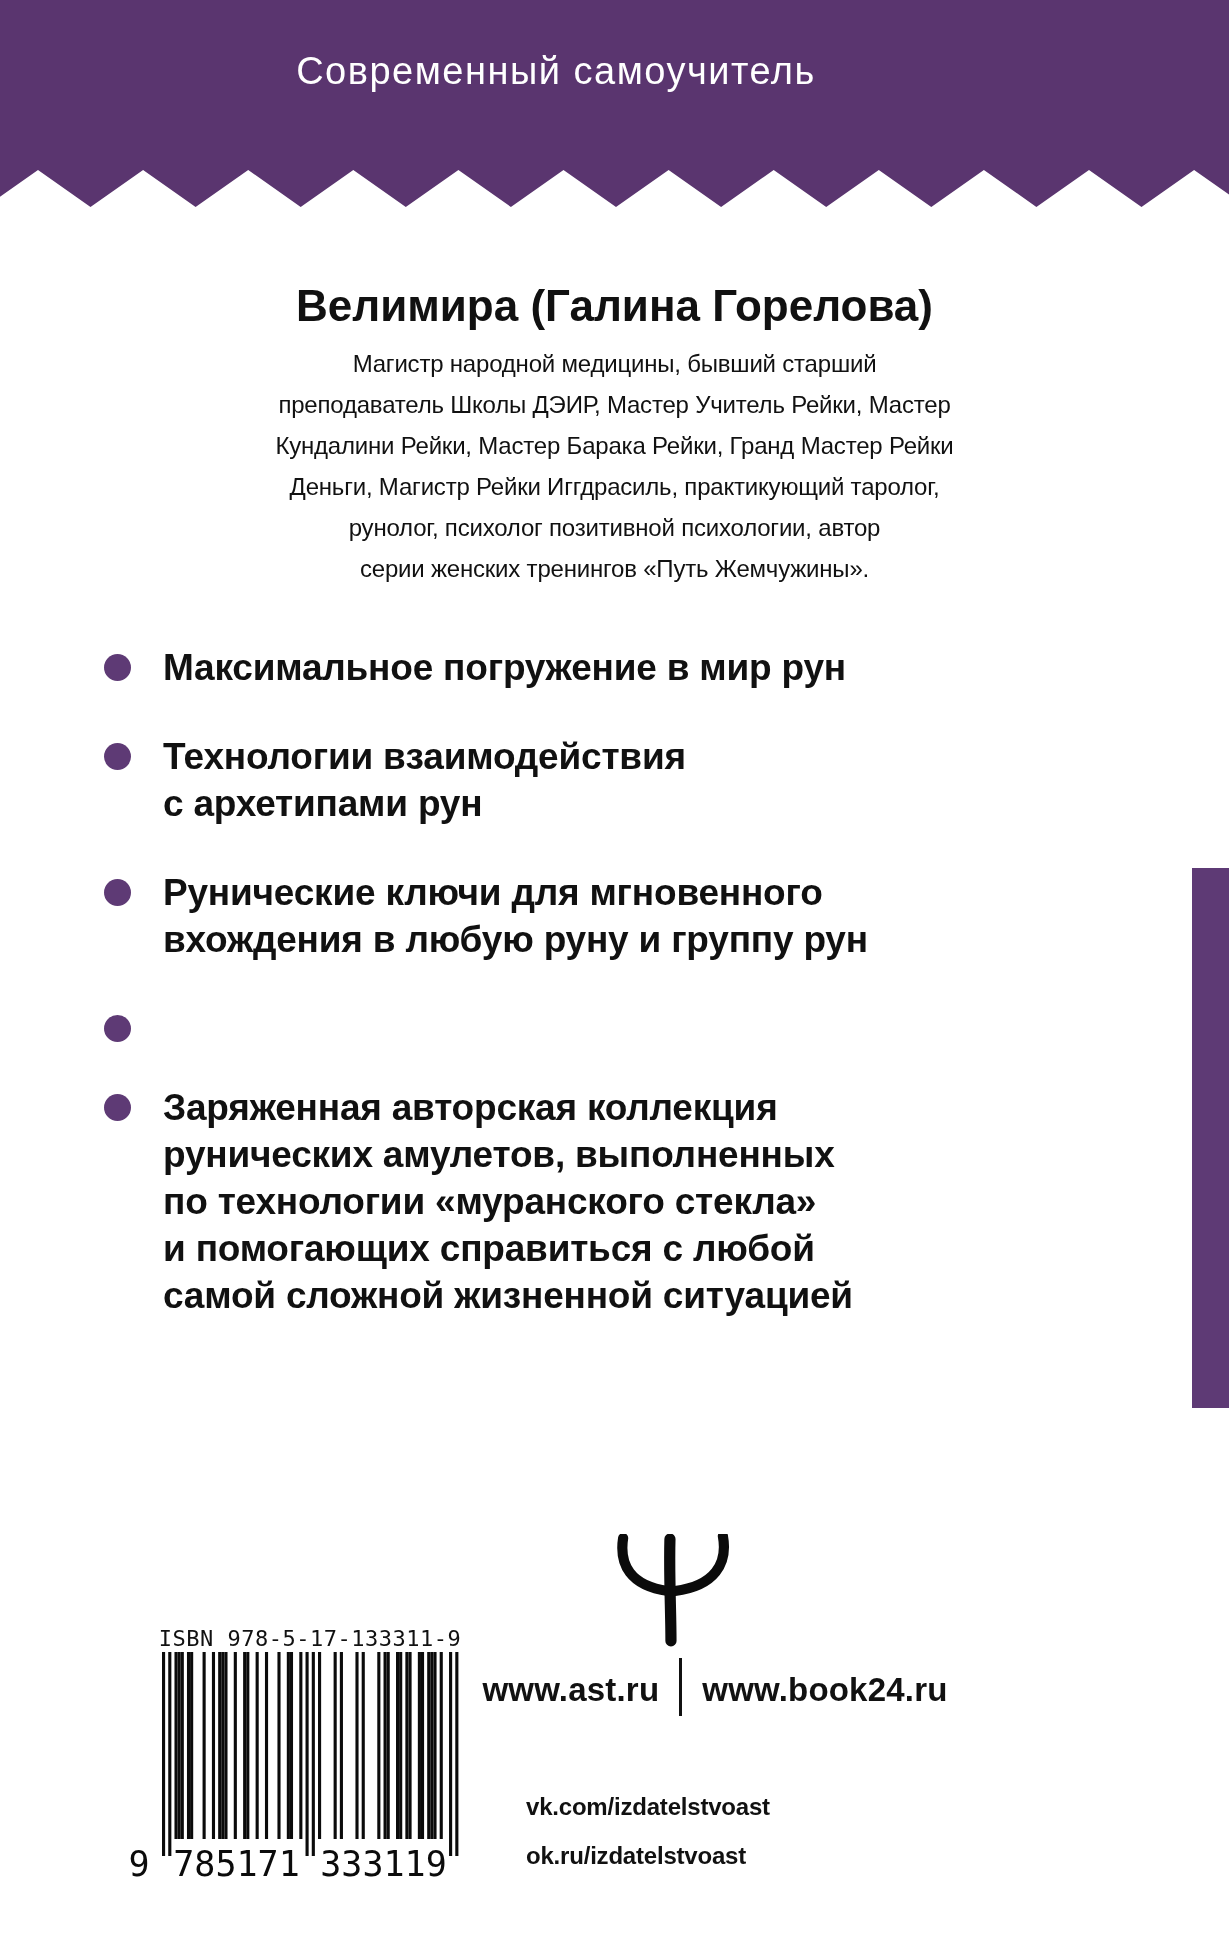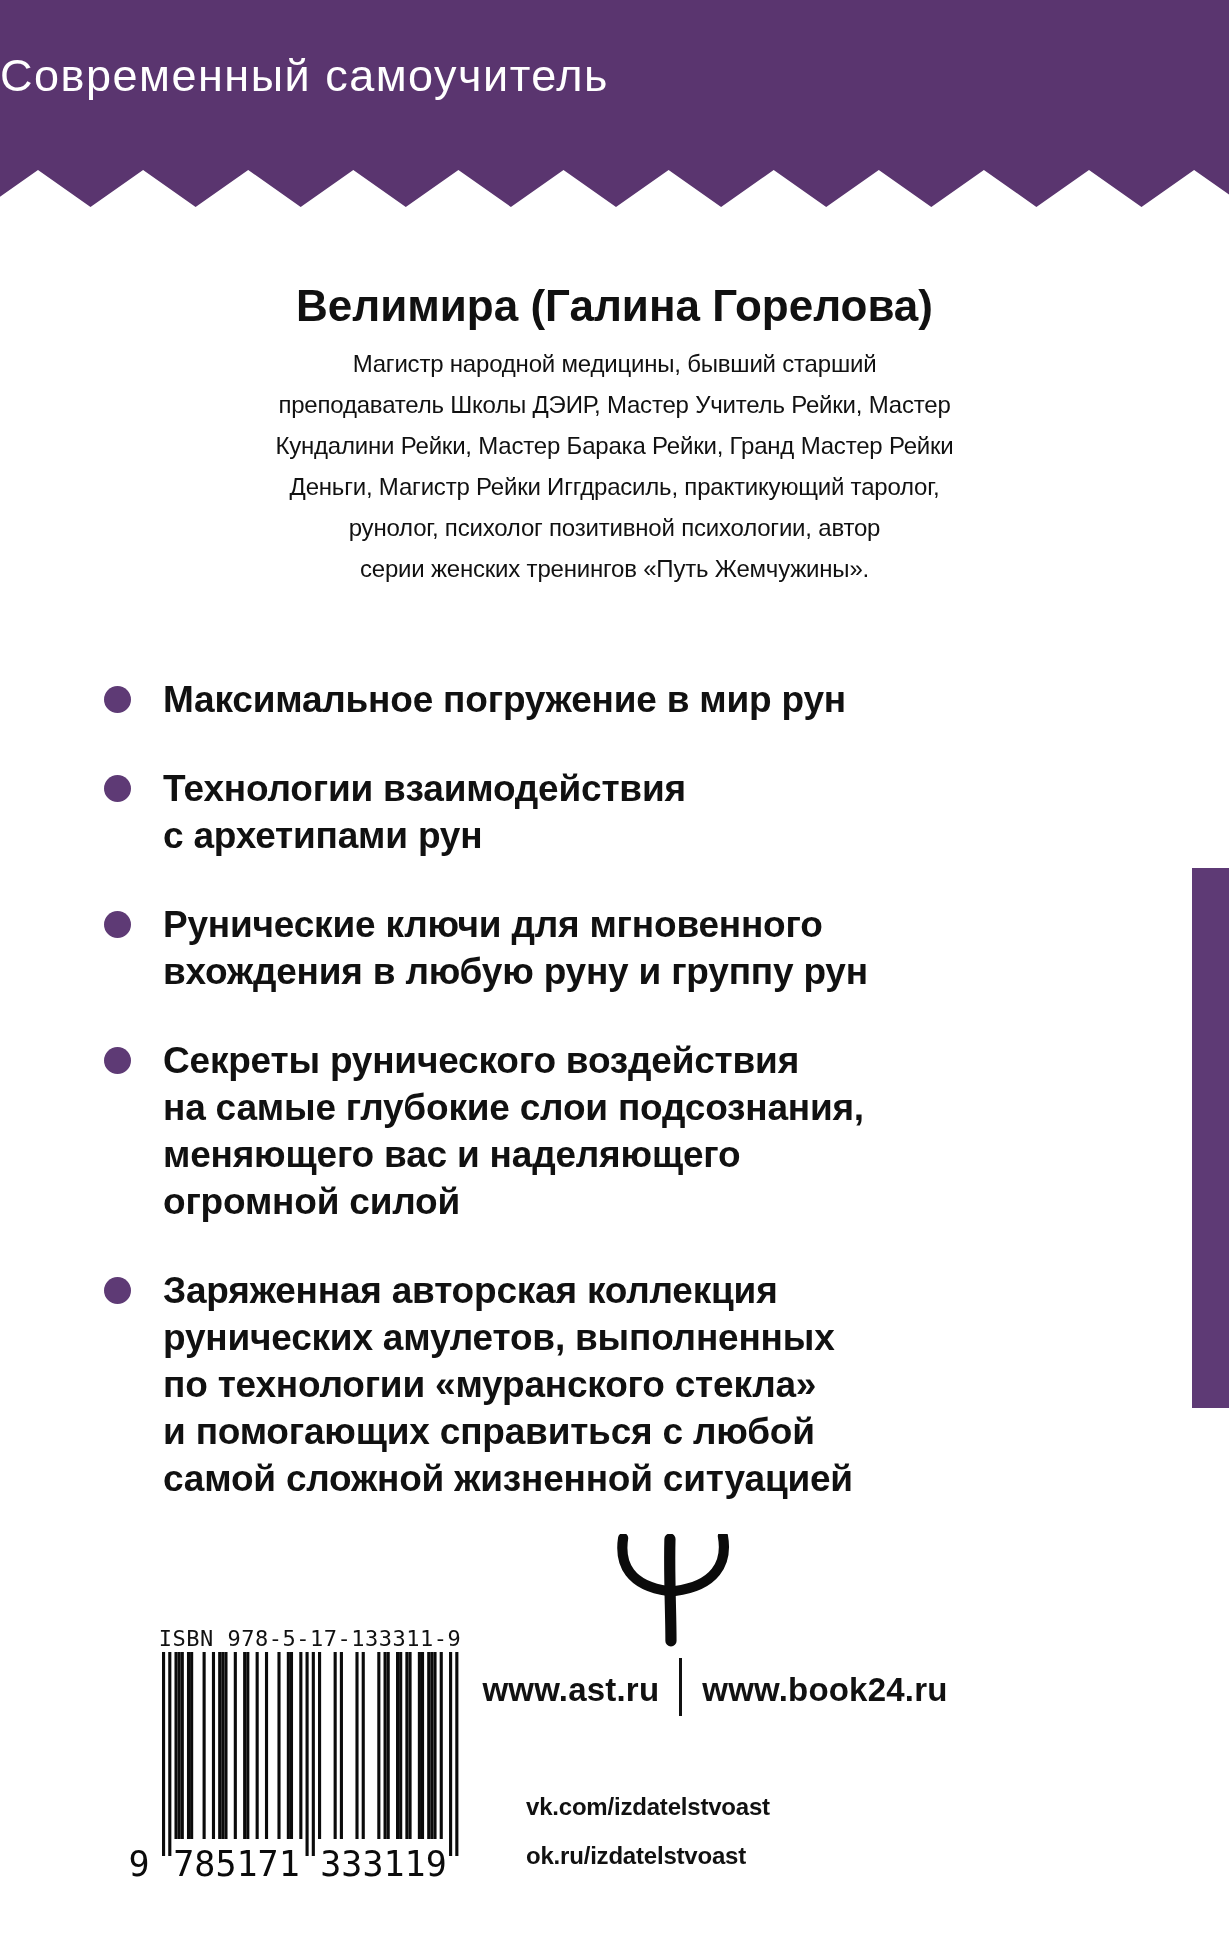--- a/index.html
+++ b/index.html
@@ -4,29 +4,29 @@
 <style>
   html,body{margin:0;padding:0;background:#e9e9e9;}
   .page{
     position:relative;width:1229px;height:1948px;margin:0 auto;
     background:#fff;color:#111;overflow:hidden;
     font-family:"Liberation Sans",sans-serif;
   }
   
   .banner{position:absolute;left:0;top:0;width:1229px;height:207px;display:block;}
   .banner-title{
-    position:absolute;left:0;top:50px;width:1112px;
-    color:#fff;font-size:45px;font-weight:400;letter-spacing:1.5px;
+    position:absolute;left:0;top:50px;width:1112px;text-align:center;
+    color:#fff;font-size:38px;font-weight:400;letter-spacing:1.5px;
   }
   
   .author-block{position:absolute;left:50px;top:281px;width:1129px;text-align:center;}
   .author-name{font-size:44px;font-weight:bold;margin-bottom:12px;}
   .author-bio{font-size:24px;line-height:41px;white-space:pre-line;letter-spacing:-0.2px;}
   
-  .bullet-list{position:absolute;left:104px;top:676px;width:1010px;}
+  .bullet-list{position:absolute;left:104px;top:644px;width:1010px;}
   .bullet-item{display:flex;margin-bottom:42px;}
   .bullet-dot{
     flex:none;width:27px;height:27px;border-radius:50%;
     background:var(--accent,#5e3a75);margin:10px 32px 0 0;
   }
   .bullet-text{
     font-size:37px;font-weight:bold;line-height:47px;
     white-space:pre-line;letter-spacing:-0.2px;
   }
   
@@ -83,24 +83,20 @@
       <div class="bullet-text">Технологии взаимодействия
 с архетипами рун</div>
     </div>
     <div class="bullet-item">
       <span class="bullet-dot"></span>
       <div class="bullet-text">Рунические ключи для мгновенного
 вхождения в любую руну и группу рун</div>
     </div>
     <div class="bullet-item">
       <span class="bullet-dot"></span>
-      <div class="bullet-text">Секреты рунического воздействия
-на самые глубокие слои подсознания,
-меняющего вас и наделяющего
-огромной силой</div>
     </div>
     <div class="bullet-item">
       <span class="bullet-dot"></span>
       <div class="bullet-text">Заряженная авторская коллекция
 рунических амулетов, выполненных
 по технологии «муранского стекла»
 и помогающих справиться с любой
 самой сложной жизненной ситуацией</div>
     </div>
   </div>

